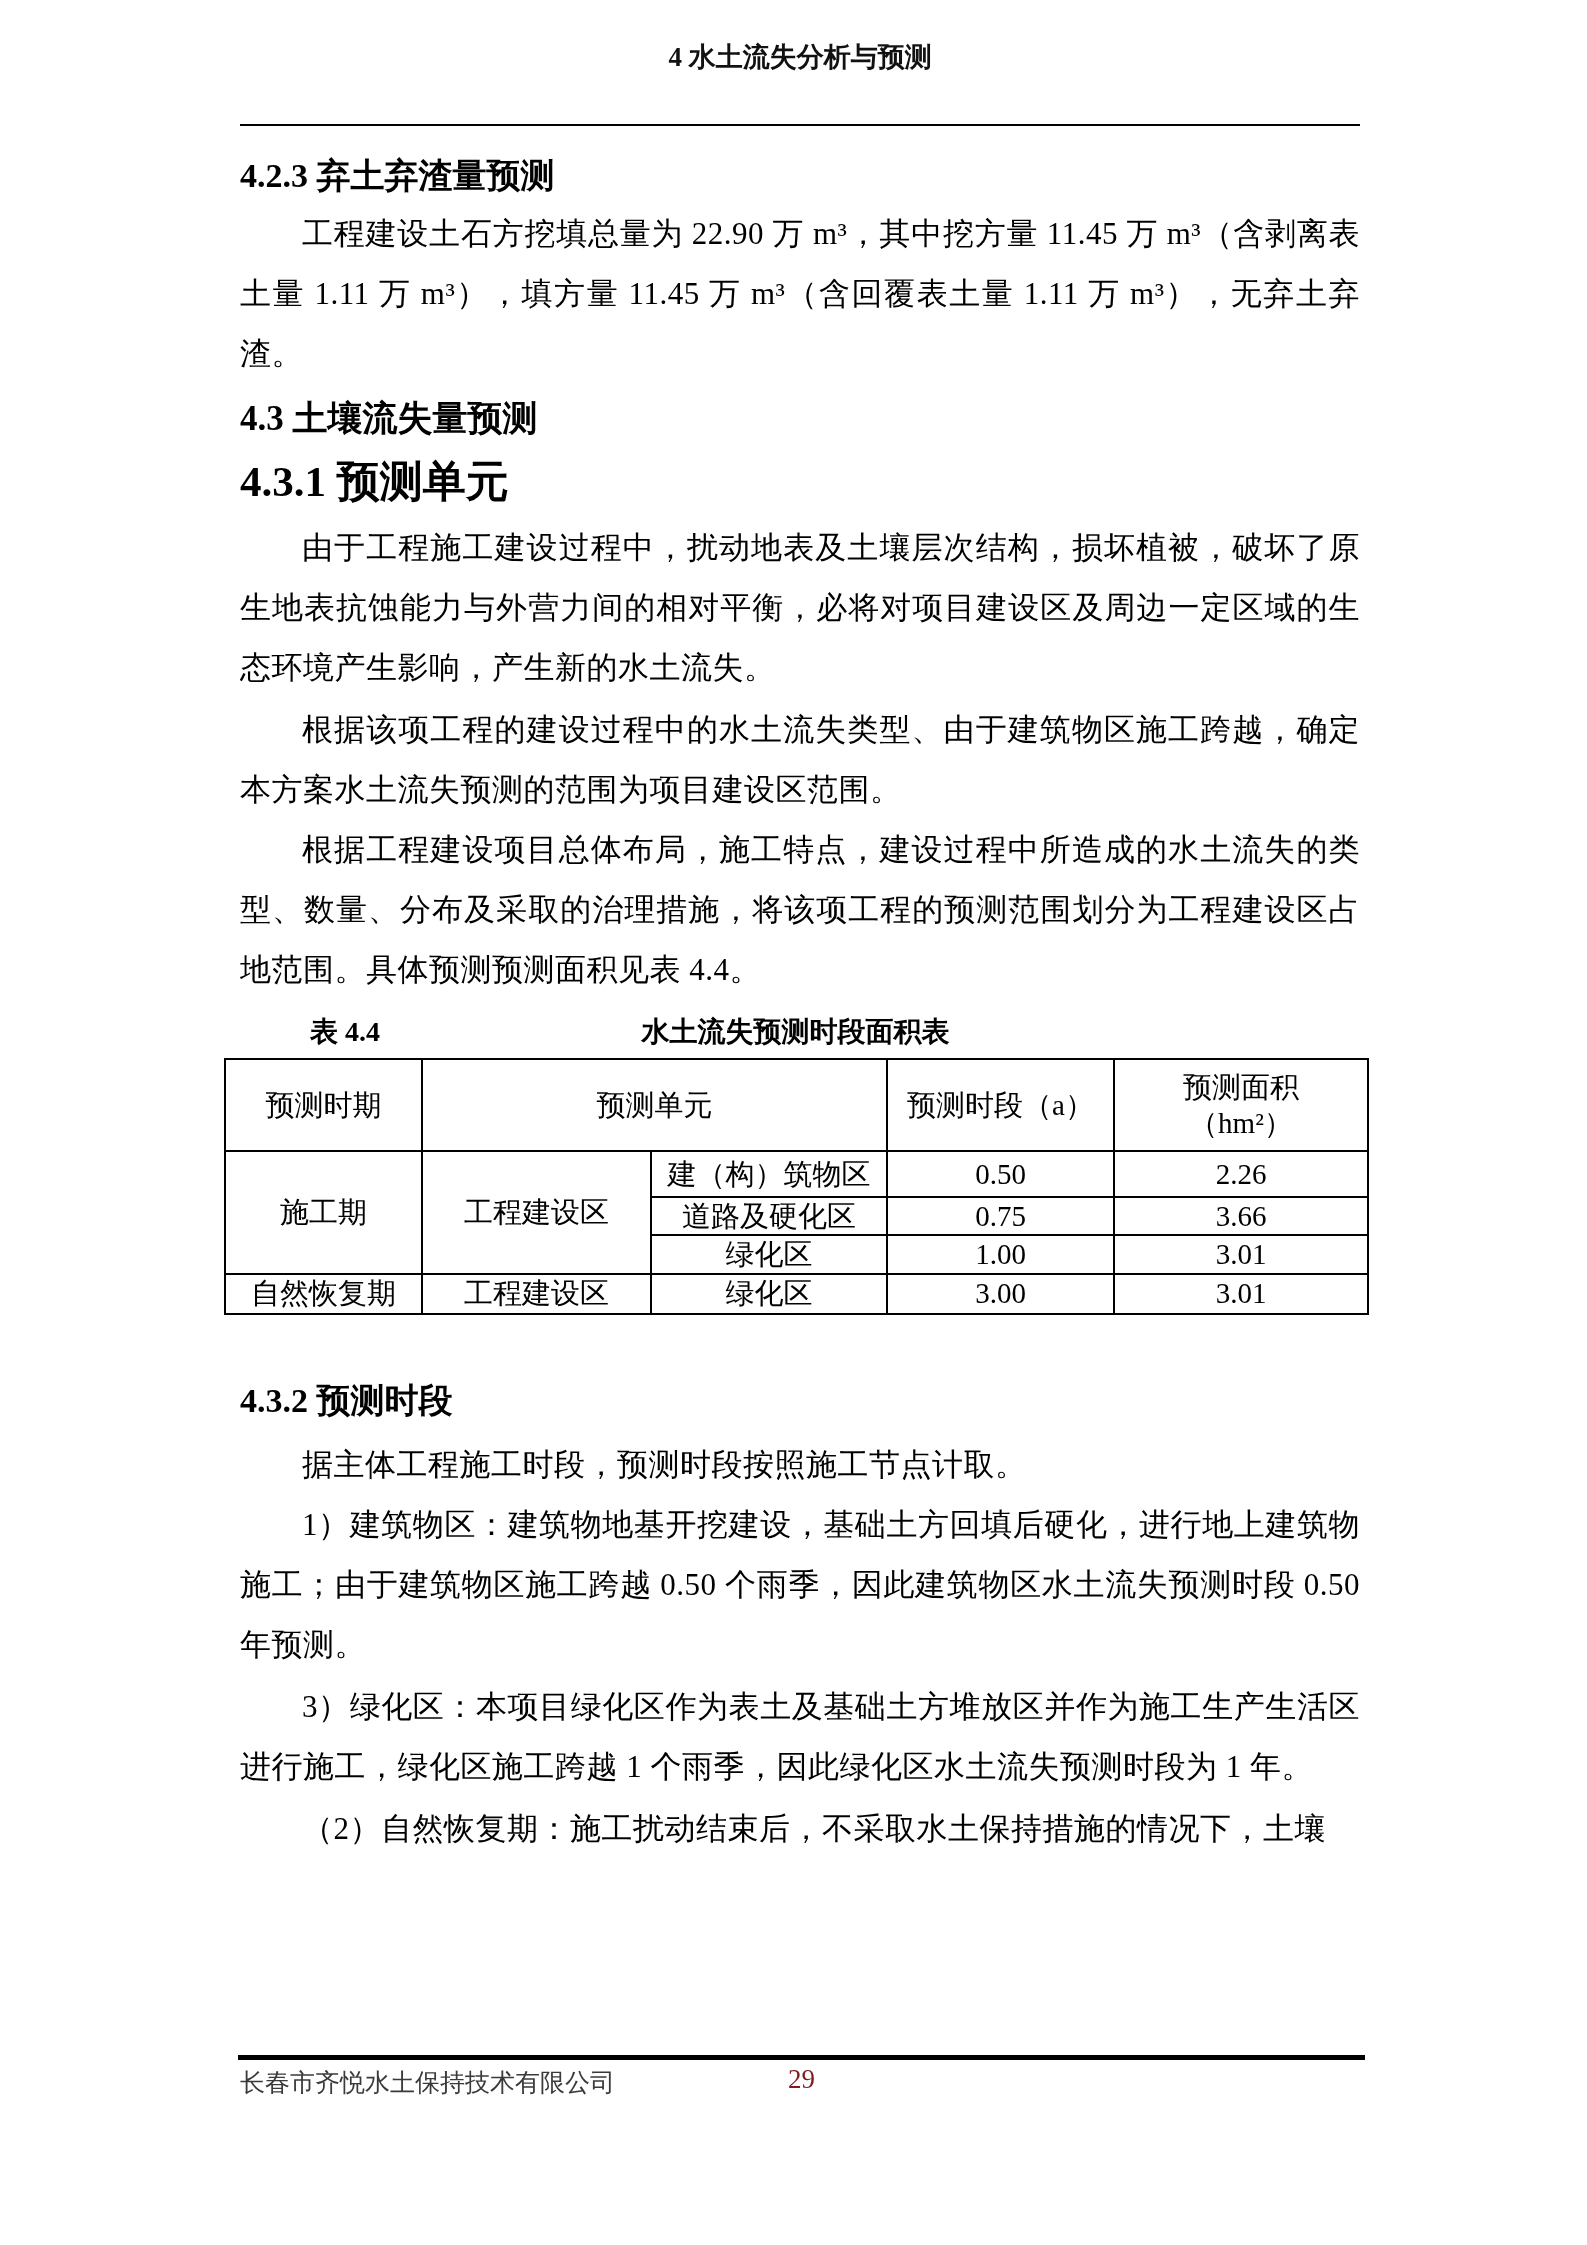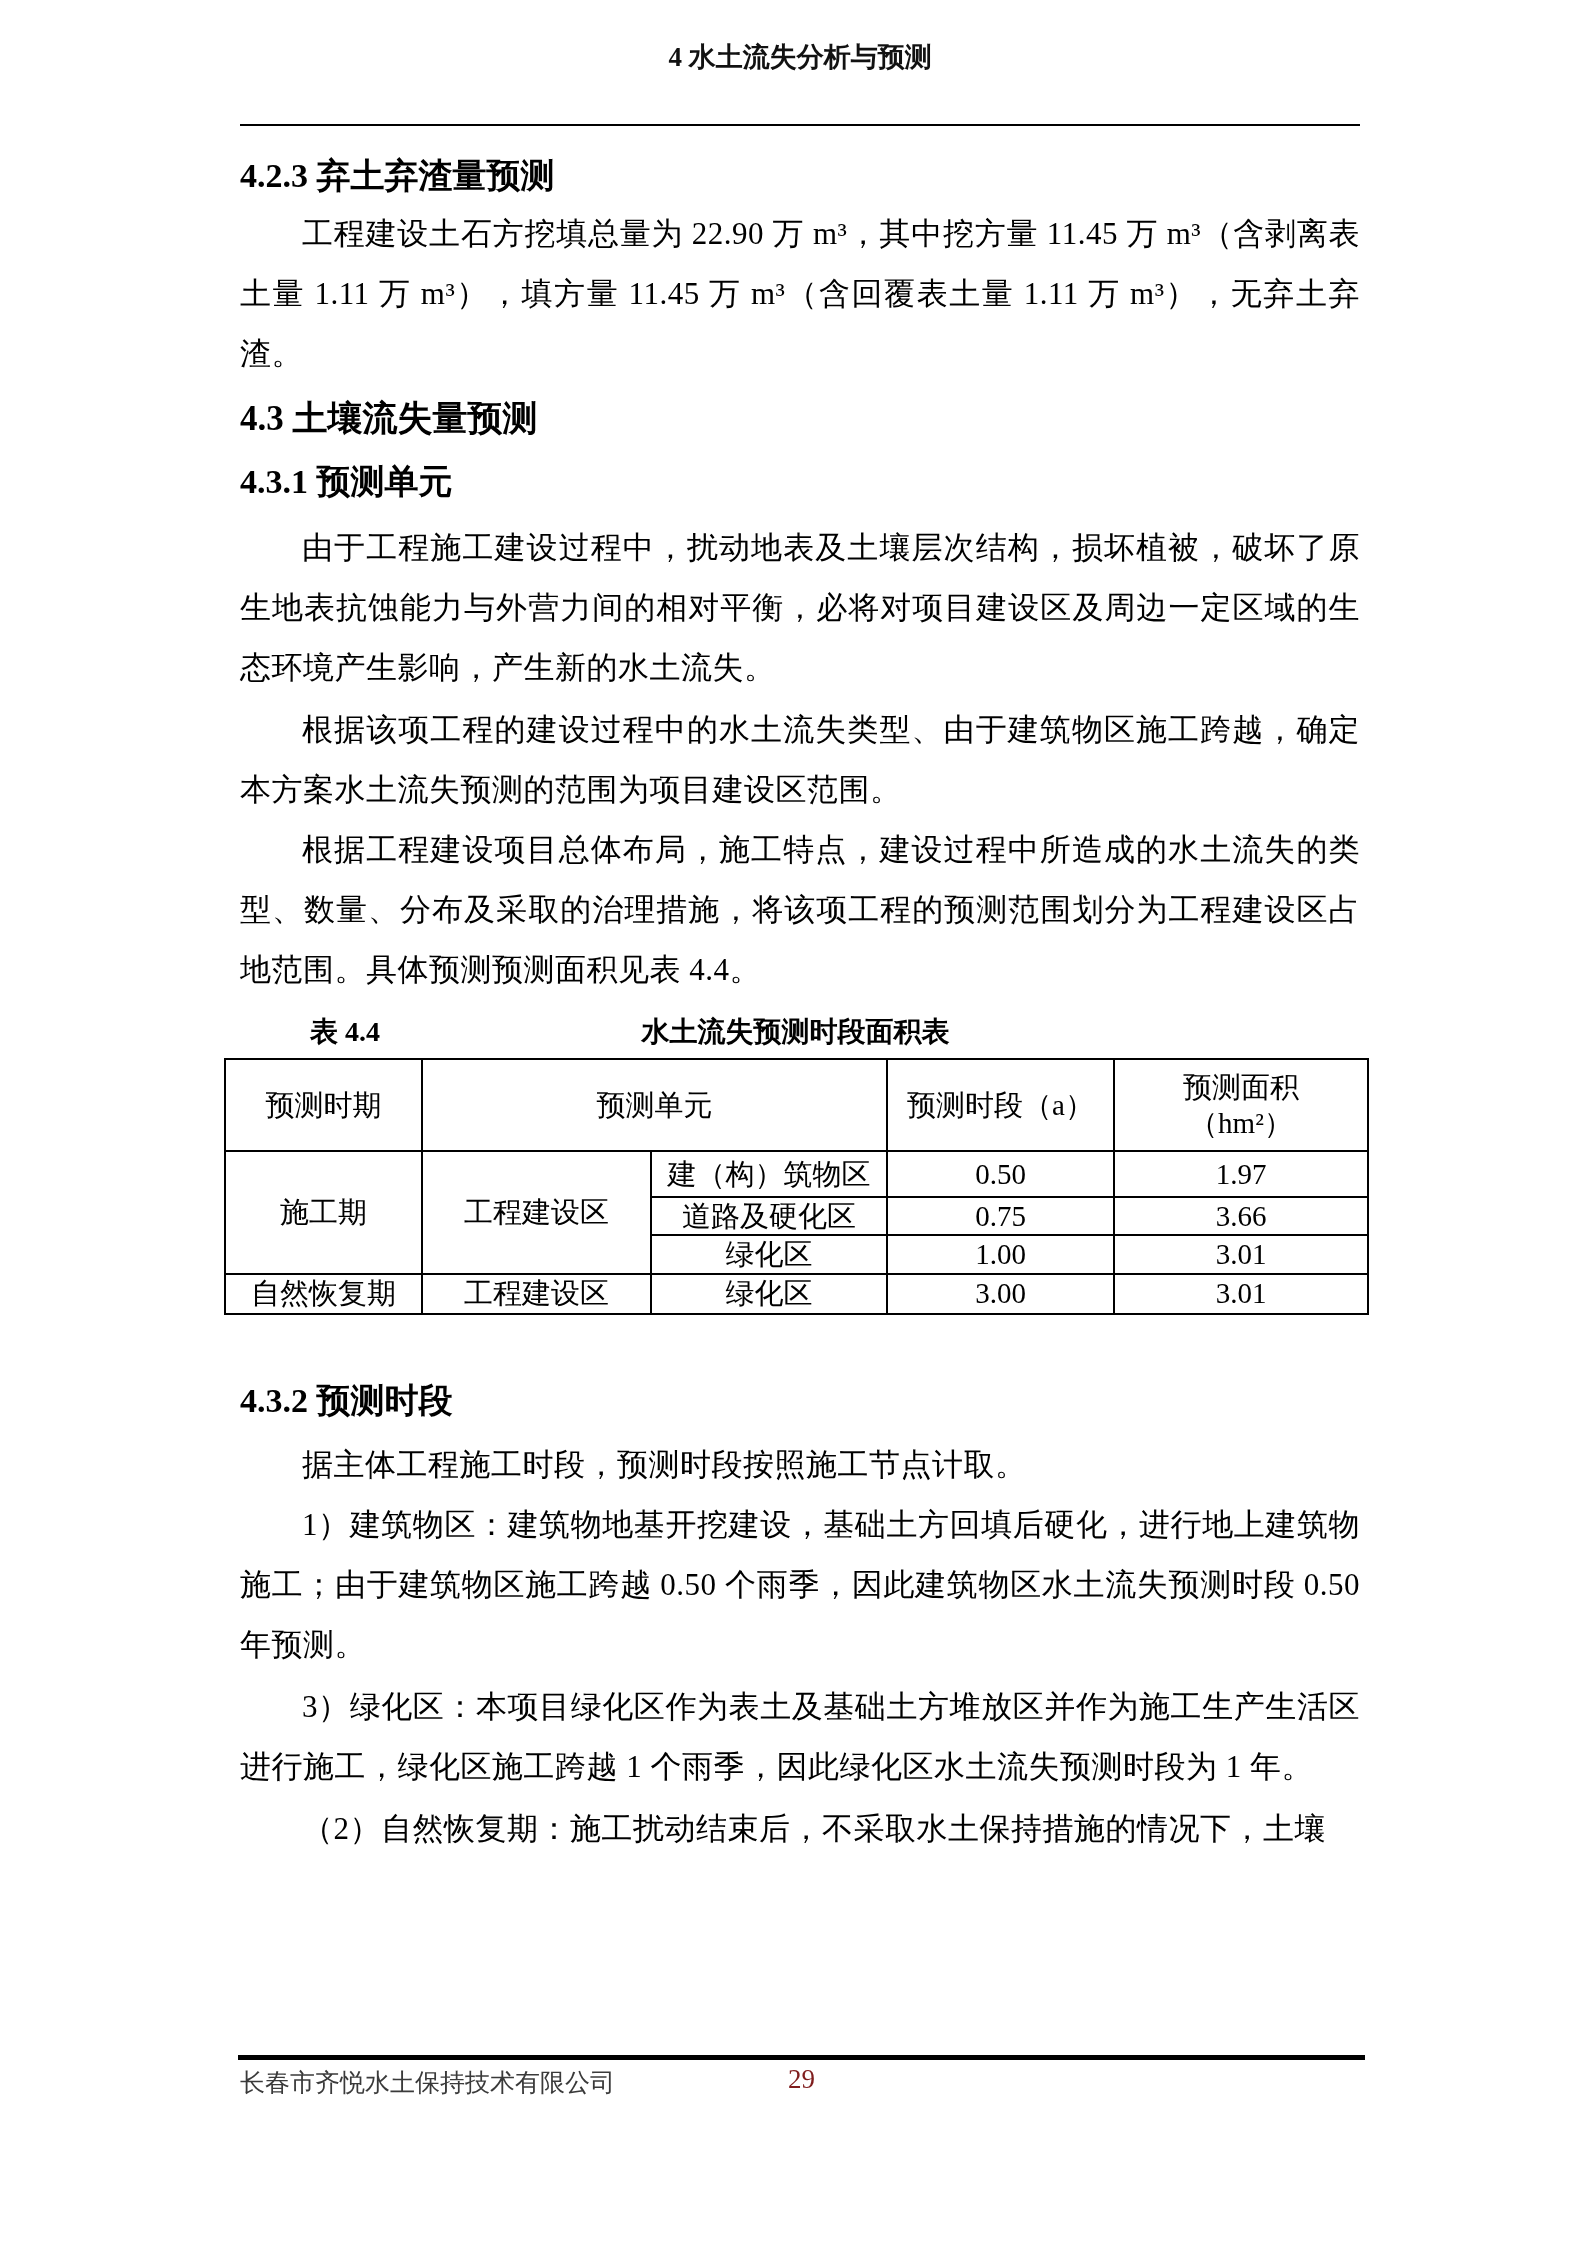--- a/index.html
+++ b/index.html
@@ -10,21 +10,21 @@
   }
   .content{padding:0 227px 0 240px;}
   .header-title{
     padding-top:40px;text-align:center;font-size:27px;line-height:34px;
     font-weight:bold;color:#111;
   }
   .header-rule{margin-top:50px;border-top:2px solid #000;height:0;}
   .h-sec{font-weight:bold;color:#000;}
   .h-423{margin-top:28px;font-size:34px;line-height:44px;}
   .h-43{margin-top:12px;font-size:35px;line-height:46px;}
-  .h-431{margin-top:18px;font-size:34px;line-height:44px;}
+  .h-431{margin-top:18px;font-size:43px;line-height:44px;}
   .h-432{margin-top:64px;font-size:34px;line-height:44px;}
   .para{
     margin:0;font-size:31px;line-height:60px;text-align:justify;
     text-indent:2em;letter-spacing:0.5px;
   }
   .p-mt6{margin-top:6px;}
   .p-mt14{margin-top:14px;}
   .p-mt2{margin-top:2px;}
   .p-mt0{margin-top:0;}
   .p-mt12{margin-top:12px;}
@@ -96,21 +96,21 @@
         <td>
           <span class="area-line">预测面积</span>
           <span class="area-line">（hm²）</span>
         </td>
       </tr>
       <tr class="r1">
         <td rowspan="3">施工期</td>
         <td rowspan="3">工程建设区</td>
         <td>建（构）筑物区</td>
         <td>0.50</td>
-        <td>1.97</td>
+        <td>2.26</td>
       </tr>
       <tr class="r2">
         <td>道路及硬化区</td>
         <td>0.75</td>
         <td>3.66</td>
       </tr>
       <tr class="r3">
         <td>绿化区</td>
         <td>1.00</td>
         <td>3.01</td>

